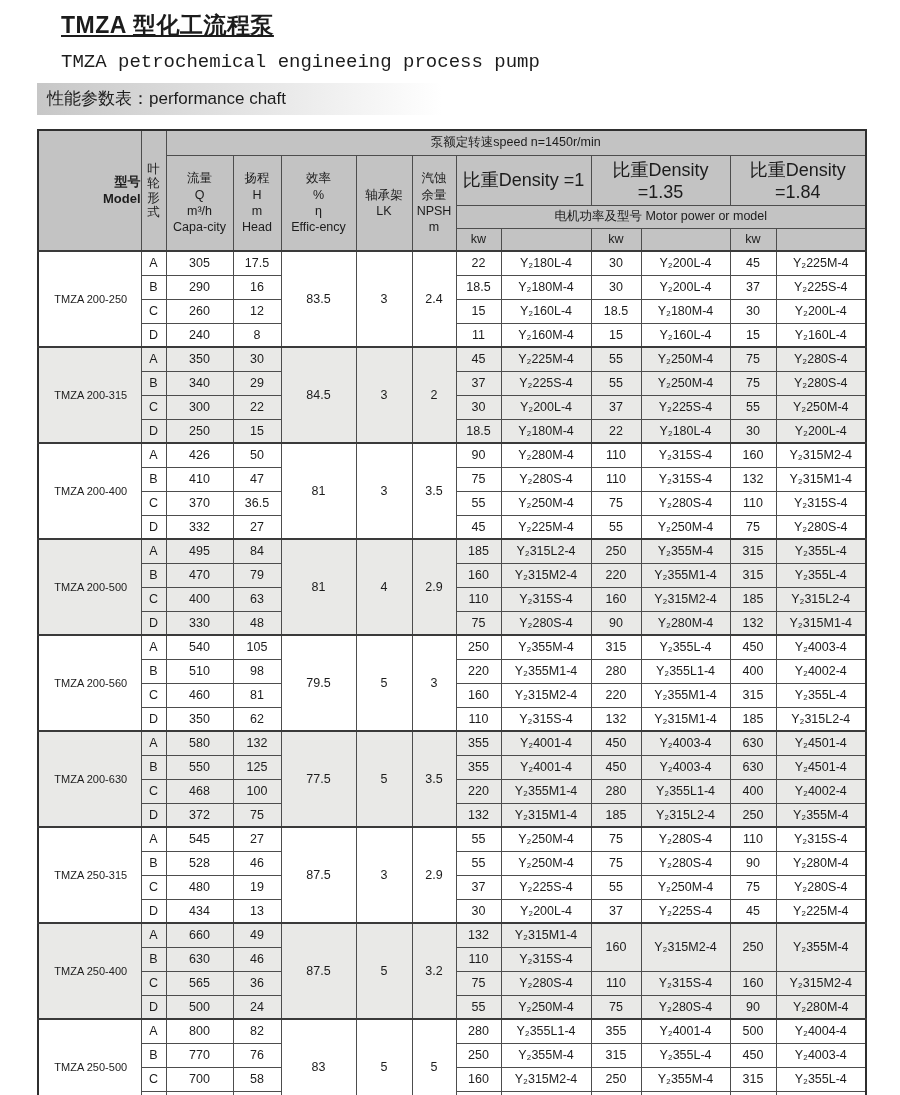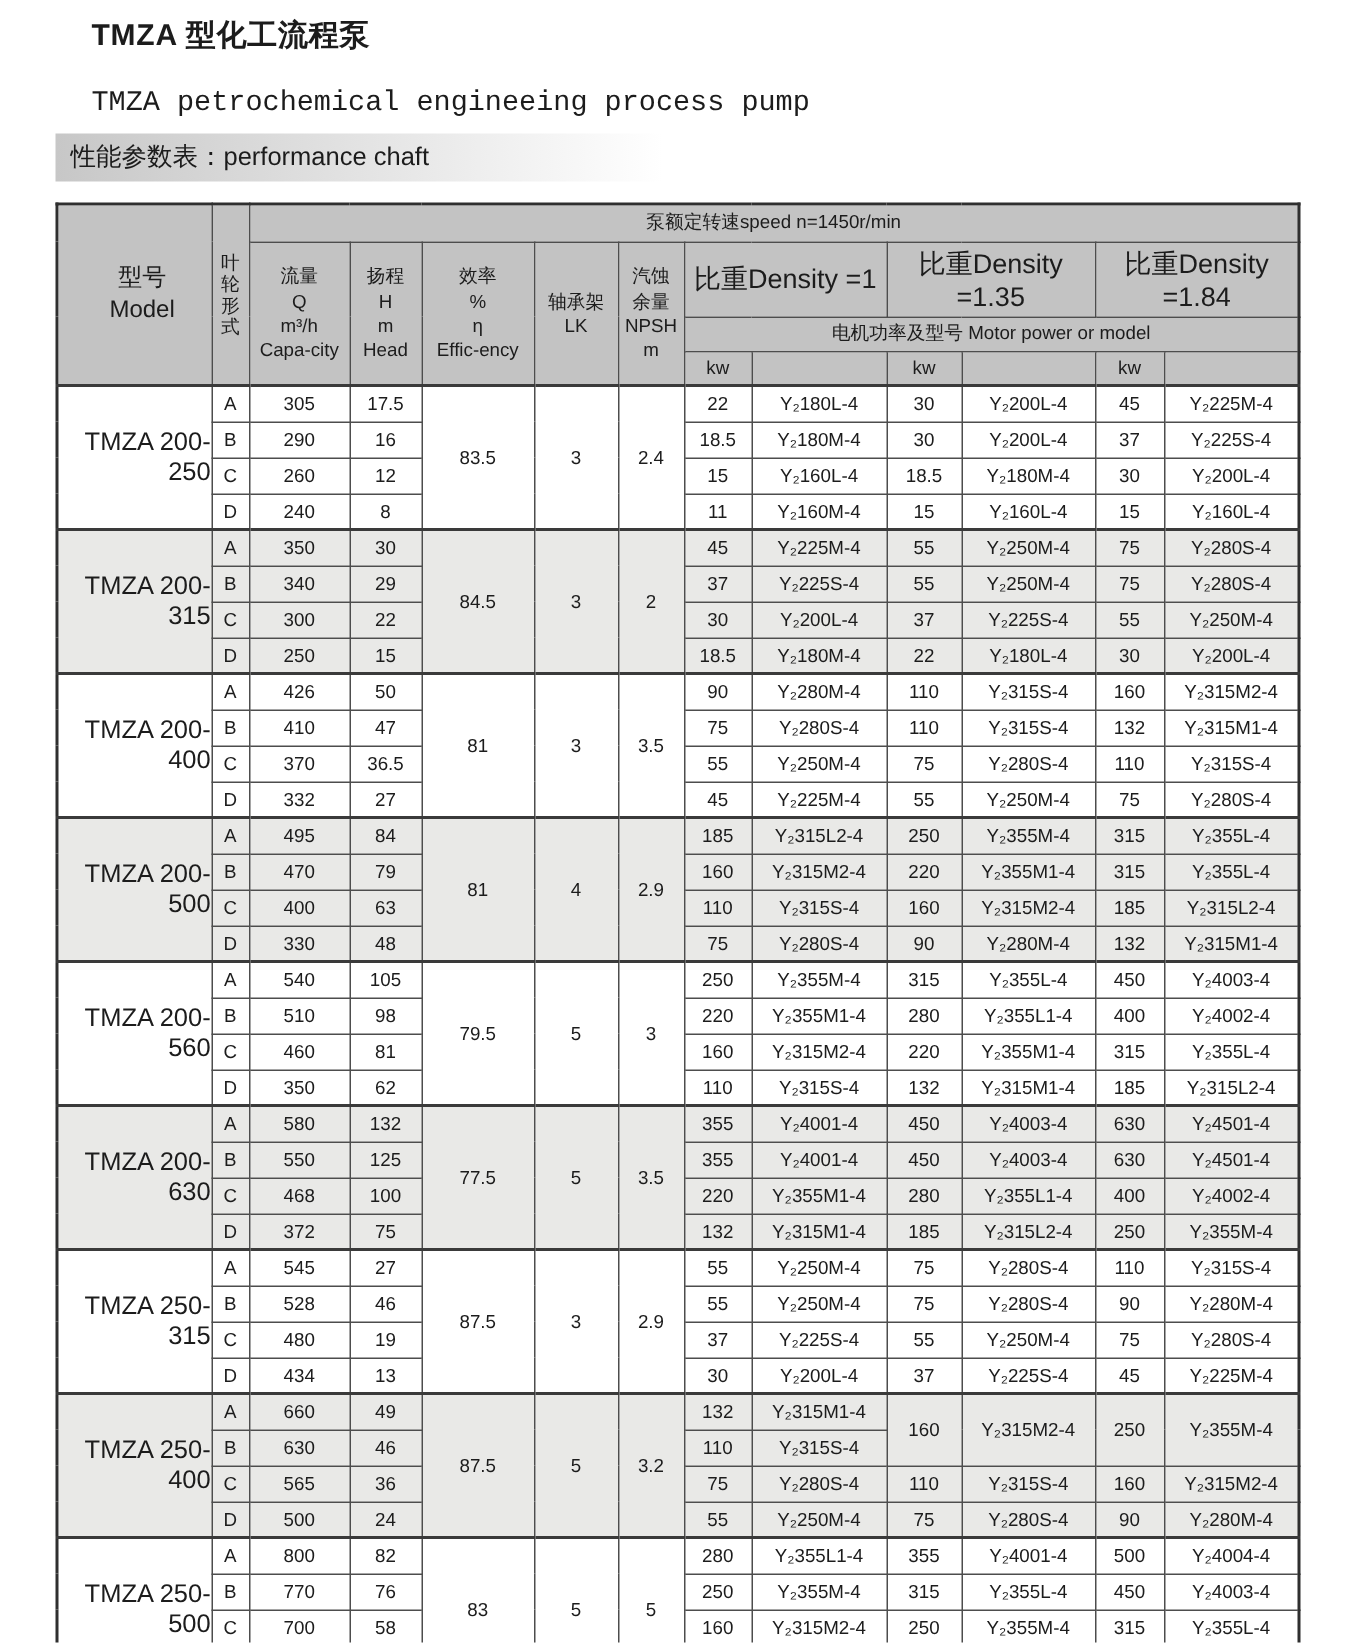--- a/index.html
+++ b/index.html
@@ -3,22 +3,23 @@
 <meta charset="utf-8">
 <style>
   html,body { margin:0; padding:0; background:#ffffff; }
   body {
     width:900px; height:1095px; overflow:hidden;
     font-family:"Liberation Sans", sans-serif;
     color:#1c1c1c;
   }
   .page { padding:6px 35px 0 37px; }
   .title {
-    font-size:20px; font-weight:bold; letter-spacing:0.5px;
-    margin:4px 0 20px 24px;
+    font-size:23px; font-weight:bold; letter-spacing:0.5px;
+    margin:4px 0 10px 24px;
+    text-decoration:underline;
   }
   .subtitle { font-size:19px; margin:0 0 10px 24px;font-family:Liberation Mono, monospace; }
   .section-bar {
     width:405px; box-sizing:border-box;
     background:linear-gradient(to right, var(--bar-gray,#c7c7c7), #ffffff);
     font-size:17px; padding:4px 10px 5px 10px; margin:0 0 14px 0;
   }
   table {
     border-collapse:collapse; table-layout:fixed; width:828px;
     border:2px solid #2f2f2f;
@@ -31,23 +32,23 @@
   }
   thead th { background:var(--header-bg,#c3c3c3); }
   thead tr.r1 { height:25px; }
   thead tr.r2 { height:50px;padding-left:20px; }
   thead tr.r3 { height:23px; }
   thead tr.r4 { height:23px; }
   tbody tr { height:24px; background:#ffffff; }
   tbody tr.shaded td, tbody tr.shaded th { background:var(--shade-bg,#e9e9e7); }
   tbody tr.group-start td, tbody tr.group-start th { border-top:2px solid #3a3a3a; }
   .pre { white-space:pre-line; line-height:1.3; }
-  .model-head { text-align:center; padding-left:10px; font-size:16px; }
+  .model-head { text-align:right; padding-left:10px; font-size:13px;font-weight:bold; }
   .impeller-head { line-height:1.15; font-size:12.5px; }
-  .model-cell { text-align:right; padding-left:2px; font-size:17px; background:#ffffff; }
+  .model-cell { text-align:center; padding-left:2px; font-size:11px; background:#ffffff; }
   .density-head { font-size:18px; }
 </style>
 </head>
 <body>
 
 <div class="page">
   <div class="title">TMZA 型化工流程泵</div>
   <div class="subtitle">TMZA petrochemical engineeing process pump</div>
   <div class="section-bar">性能参数表：performance chaft</div>
 

